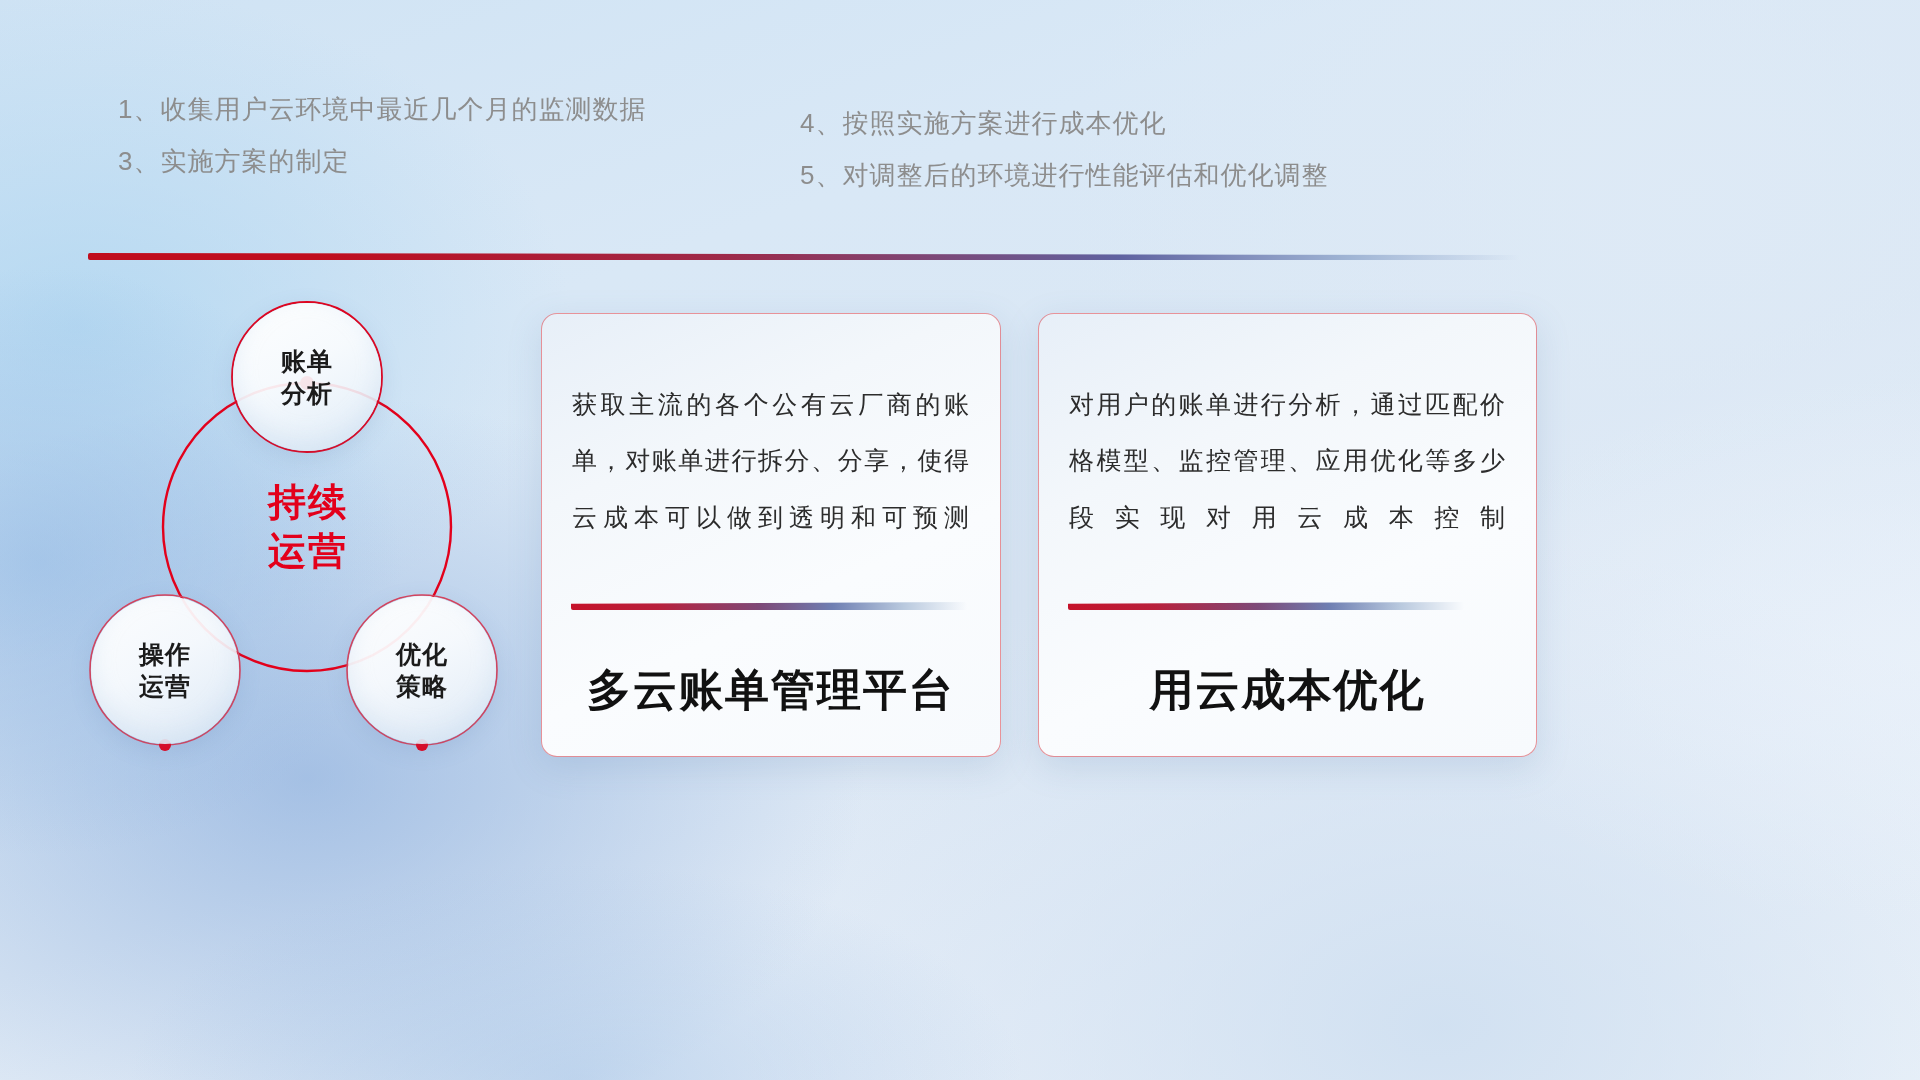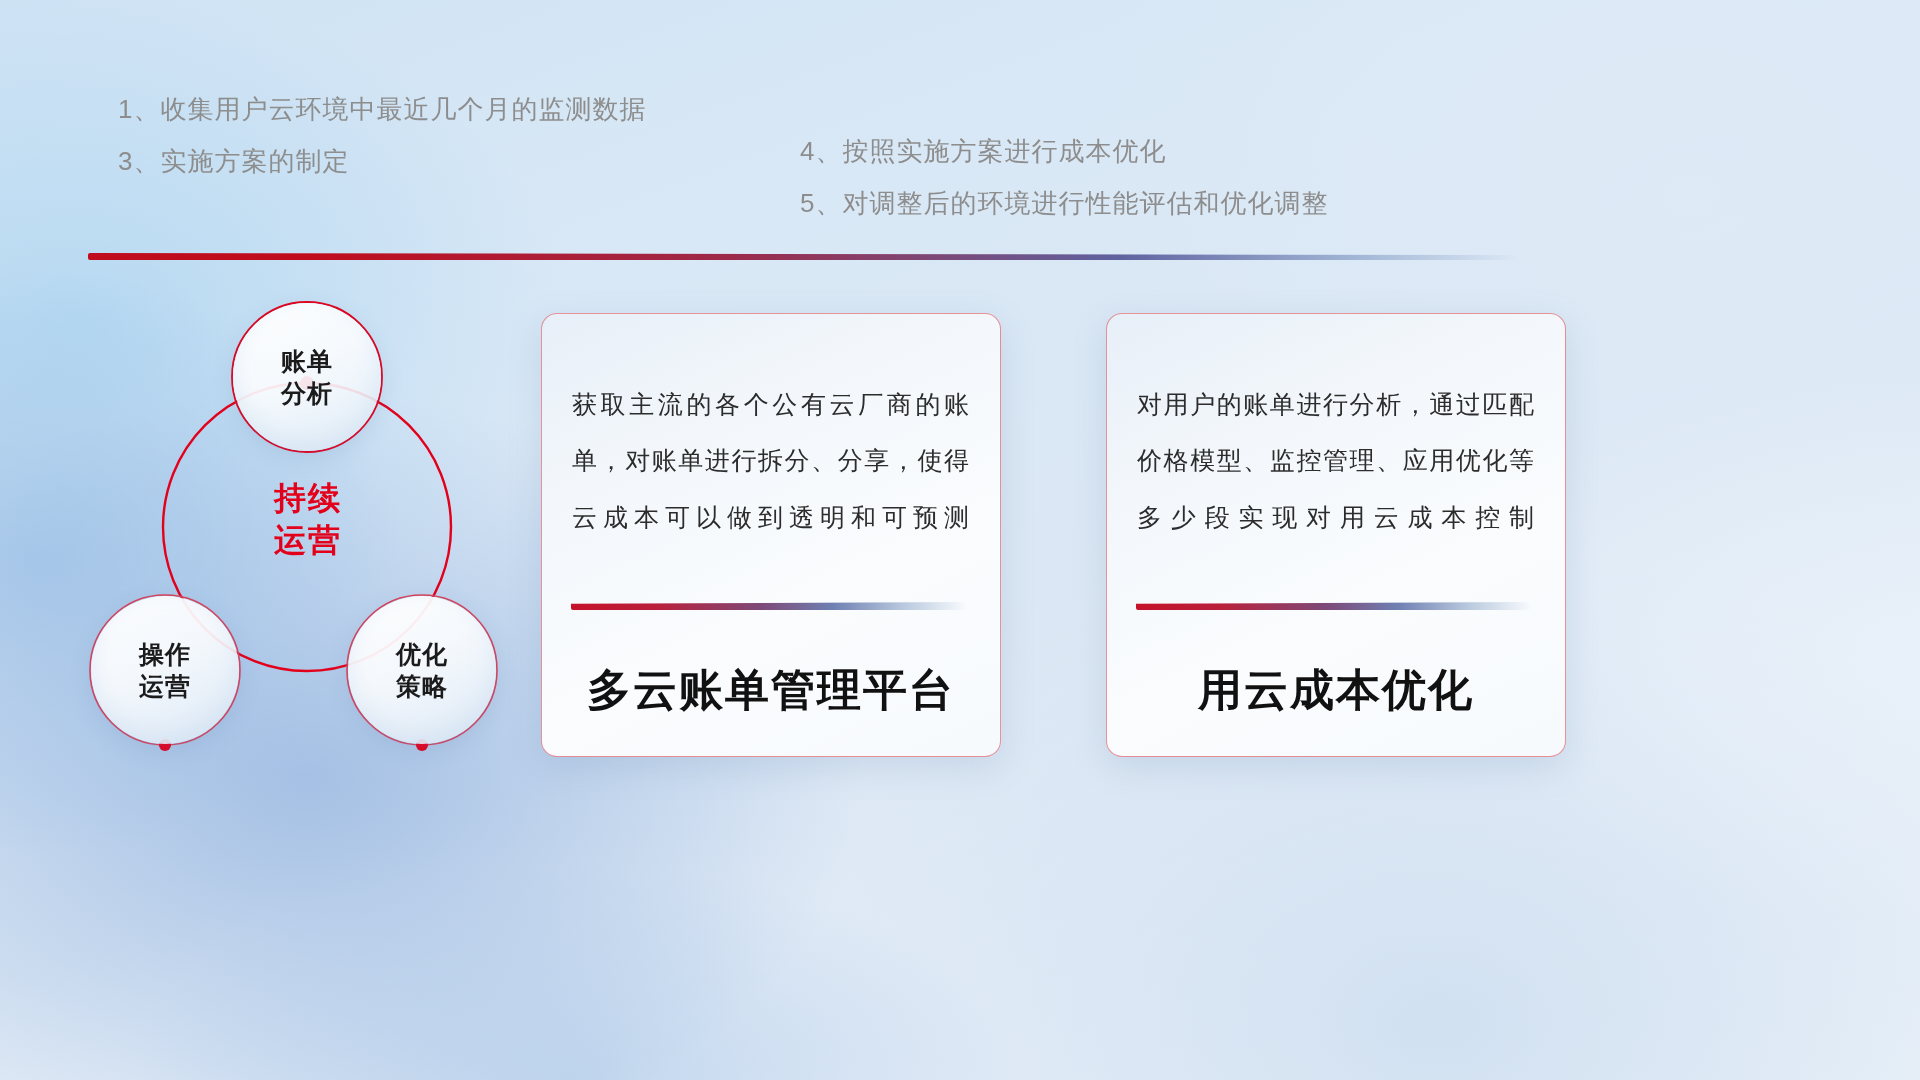--- a/index.html
+++ b/index.html
@@ -22,21 +22,21 @@
       radial-gradient(ellipse 700px 380px at 100% 60%, rgba(233,241,250,0.8) 0%, rgba(233,241,250,0) 72%);
     pointer-events:none;
   }
 
   
   .steps{
     position:absolute;left:0;top:0;width:1920px;height:260px;padding-left:28px;
   }
   .col{position:absolute;}
   .col-left{left:118px;top:96px;}
-  .col-right{left:800px;top:138px;}
+  .col-right{left:800px;top:110px;}
   .step-line{
     font-size:26px;color:#8d8d8d;letter-spacing:1px;
     line-height:1;margin-bottom:26px;white-space:nowrap;
   }
 
   
   .rule{
     position:absolute;left:88px;top:253px;width:1432px;height:7px;
     background:linear-gradient(90deg,#c00d1e 0%,#c00d1e 16%,#9d2a4a 45%,#5f62a0 72%,#9fb4d4 88%,rgba(210,224,240,0) 100%);
     clip-path:polygon(0 0,100% 30%,100% 100%,0 100%);
@@ -54,33 +54,33 @@
   }
   .bubble span{
     font-size:25px;font-weight:bold;color:#1b1b1b;line-height:1.28;
     letter-spacing:1px;
   }
   .b-top{left:155px;top:17px;width:148px;height:148px;}
   .b-left{left:13px;top:310px;width:148px;height:148px;}
   .b-right{left:270px;top:310px;width:148px;height:148px;}
   .venn-center{
     position:absolute;left:160px;top:192px;width:140px;text-align:center;
-    font-size:32px;font-weight:bold;color:#e3001b;line-height:1.3;letter-spacing:2px;
+    font-size:38px;font-weight:bold;color:#e3001b;line-height:1.3;letter-spacing:2px;
   }
 
   
   .card{
     position:absolute;top:313px;height:442px;border-radius:16px;
     border:1px solid rgba(216,60,70,0.55);
     background:linear-gradient(155deg,#e7eff8 0%,#f3f7fb 30%,#fafcfe 62%,#f7fafd 100%);
     box-shadow:0 10px 34px rgba(90,125,170,0.18);
     overflow:hidden;
   }
   .card-1{left:541px;width:458px;}
-  .card-2{left:1106px;width:458px;}
+  .card-2{left:1038px;width:458px;padding-left:39px;}
   .card-body{
     position:absolute;left:30px;right:30px;top:62px;
     font-size:25px;color:#2c2c2c;line-height:2.25;letter-spacing:1px;
     text-align:justify;text-align-last:justify;
   }
   .card-div{
     position:absolute;left:29px;width:396px;height:8px;top:288px;
     background:linear-gradient(90deg,#c5122a 0%,#b8203c 22%,#7d4a78 48%,#6f7fb2 66%,#b9c9de 84%,rgba(244,248,252,0) 100%);
     clip-path:polygon(0 22%,100% 0,100% 100%,0 100%);
     border-radius:2px;

